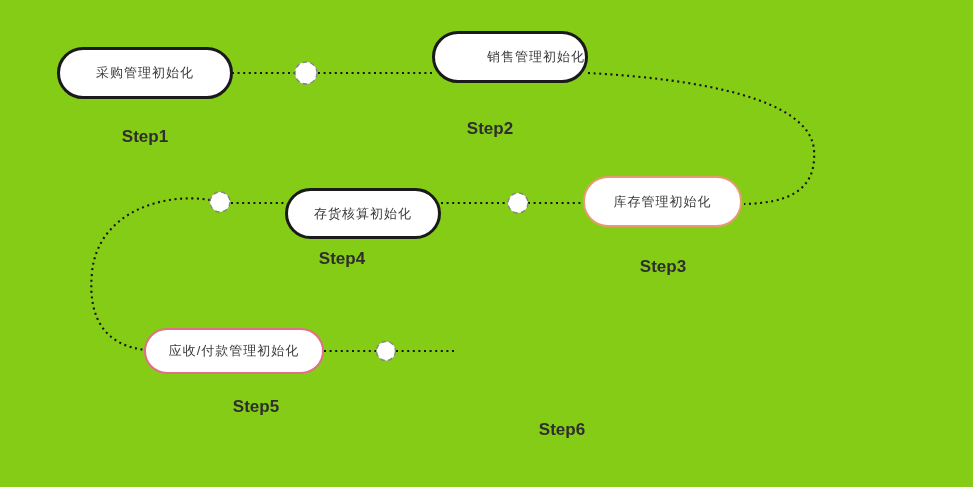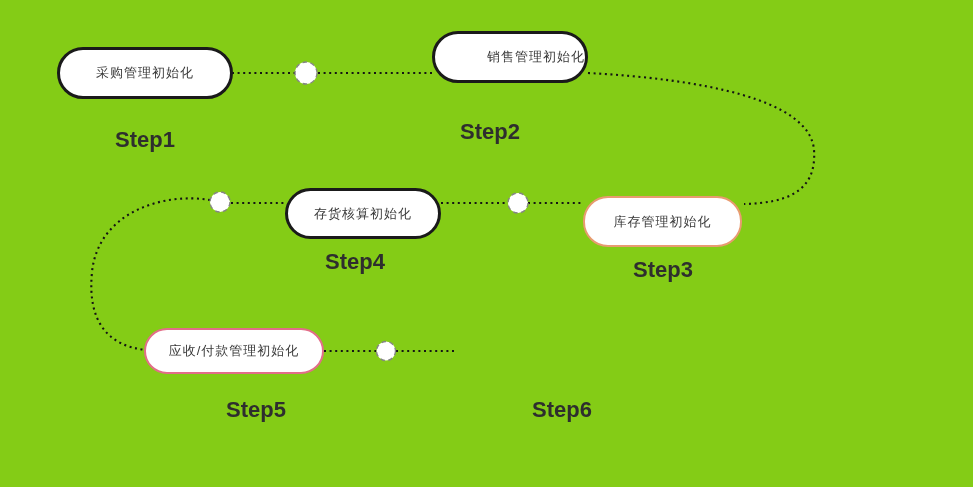--- a/index.html
+++ b/index.html
@@ -58,21 +58,21 @@
   .node-text {
     color: #3a3a3a;
     font-size: 13px;
     letter-spacing: 1px;
     white-space: nowrap;
   }
   .step-label {
     position: absolute;
     transform: translateX(-50%);
     color: #2e2e2e;
-    font-size: 22px;
+    font-size: 17px;
     font-weight: bold;
     white-space: nowrap;
   }
 </style>
 </head>
 <body>
 
 <div class="canvas">
 
   <svg class="connector-layer" viewBox="0 0 973 487" xmlns="http://www.w3.org/2000/svg">
@@ -98,30 +98,30 @@
   <div class="node node-black" style="left:57px; top:47px; width:176px; height:52px;">
     <span class="node-text">采购管理初始化</span>
   </div>
   <div class="step-label" style="left:145px; top:127px;">Step1</div>
 
   <div class="node node-black" style="left:432px; top:31px; width:156px; height:52px;justify-content:flex-end;">
     <span class="node-text">销售管理初始化</span>
   </div>
   <div class="step-label" style="left:490px; top:119px;">Step2</div>
 
-  <div class="node node-orange" style="left:583px; top:196px; width:159px; height:51px;">
+  <div class="node node-orange" style="left:583px; top:176px; width:159px; height:51px;">
     <span class="node-text">库存管理初始化</span>
   </div>
   <div class="step-label" style="left:663px; top:257px;">Step3</div>
 
   <div class="node node-black" style="left:285px; top:188px; width:156px; height:51px;">
     <span class="node-text">存货核算初始化</span>
   </div>
-  <div class="step-label" style="left:355px; top:249px;">Step4</div>
+  <div class="step-label" style="left:342px; top:249px;">Step4</div>
 
   <div class="node node-pink" style="left:144px; top:328px; width:180px; height:46px;">
     <span class="node-text">应收/付款管理初始化</span>
   </div>
   <div class="step-label" style="left:256px; top:397px;">Step5</div>
 
-  <div class="step-label" style="left:562px; top:397px;">Step6</div>
+  <div class="step-label" style="left:562px; top:420px;">Step6</div>
 
 </div>
 
 </body></html>

